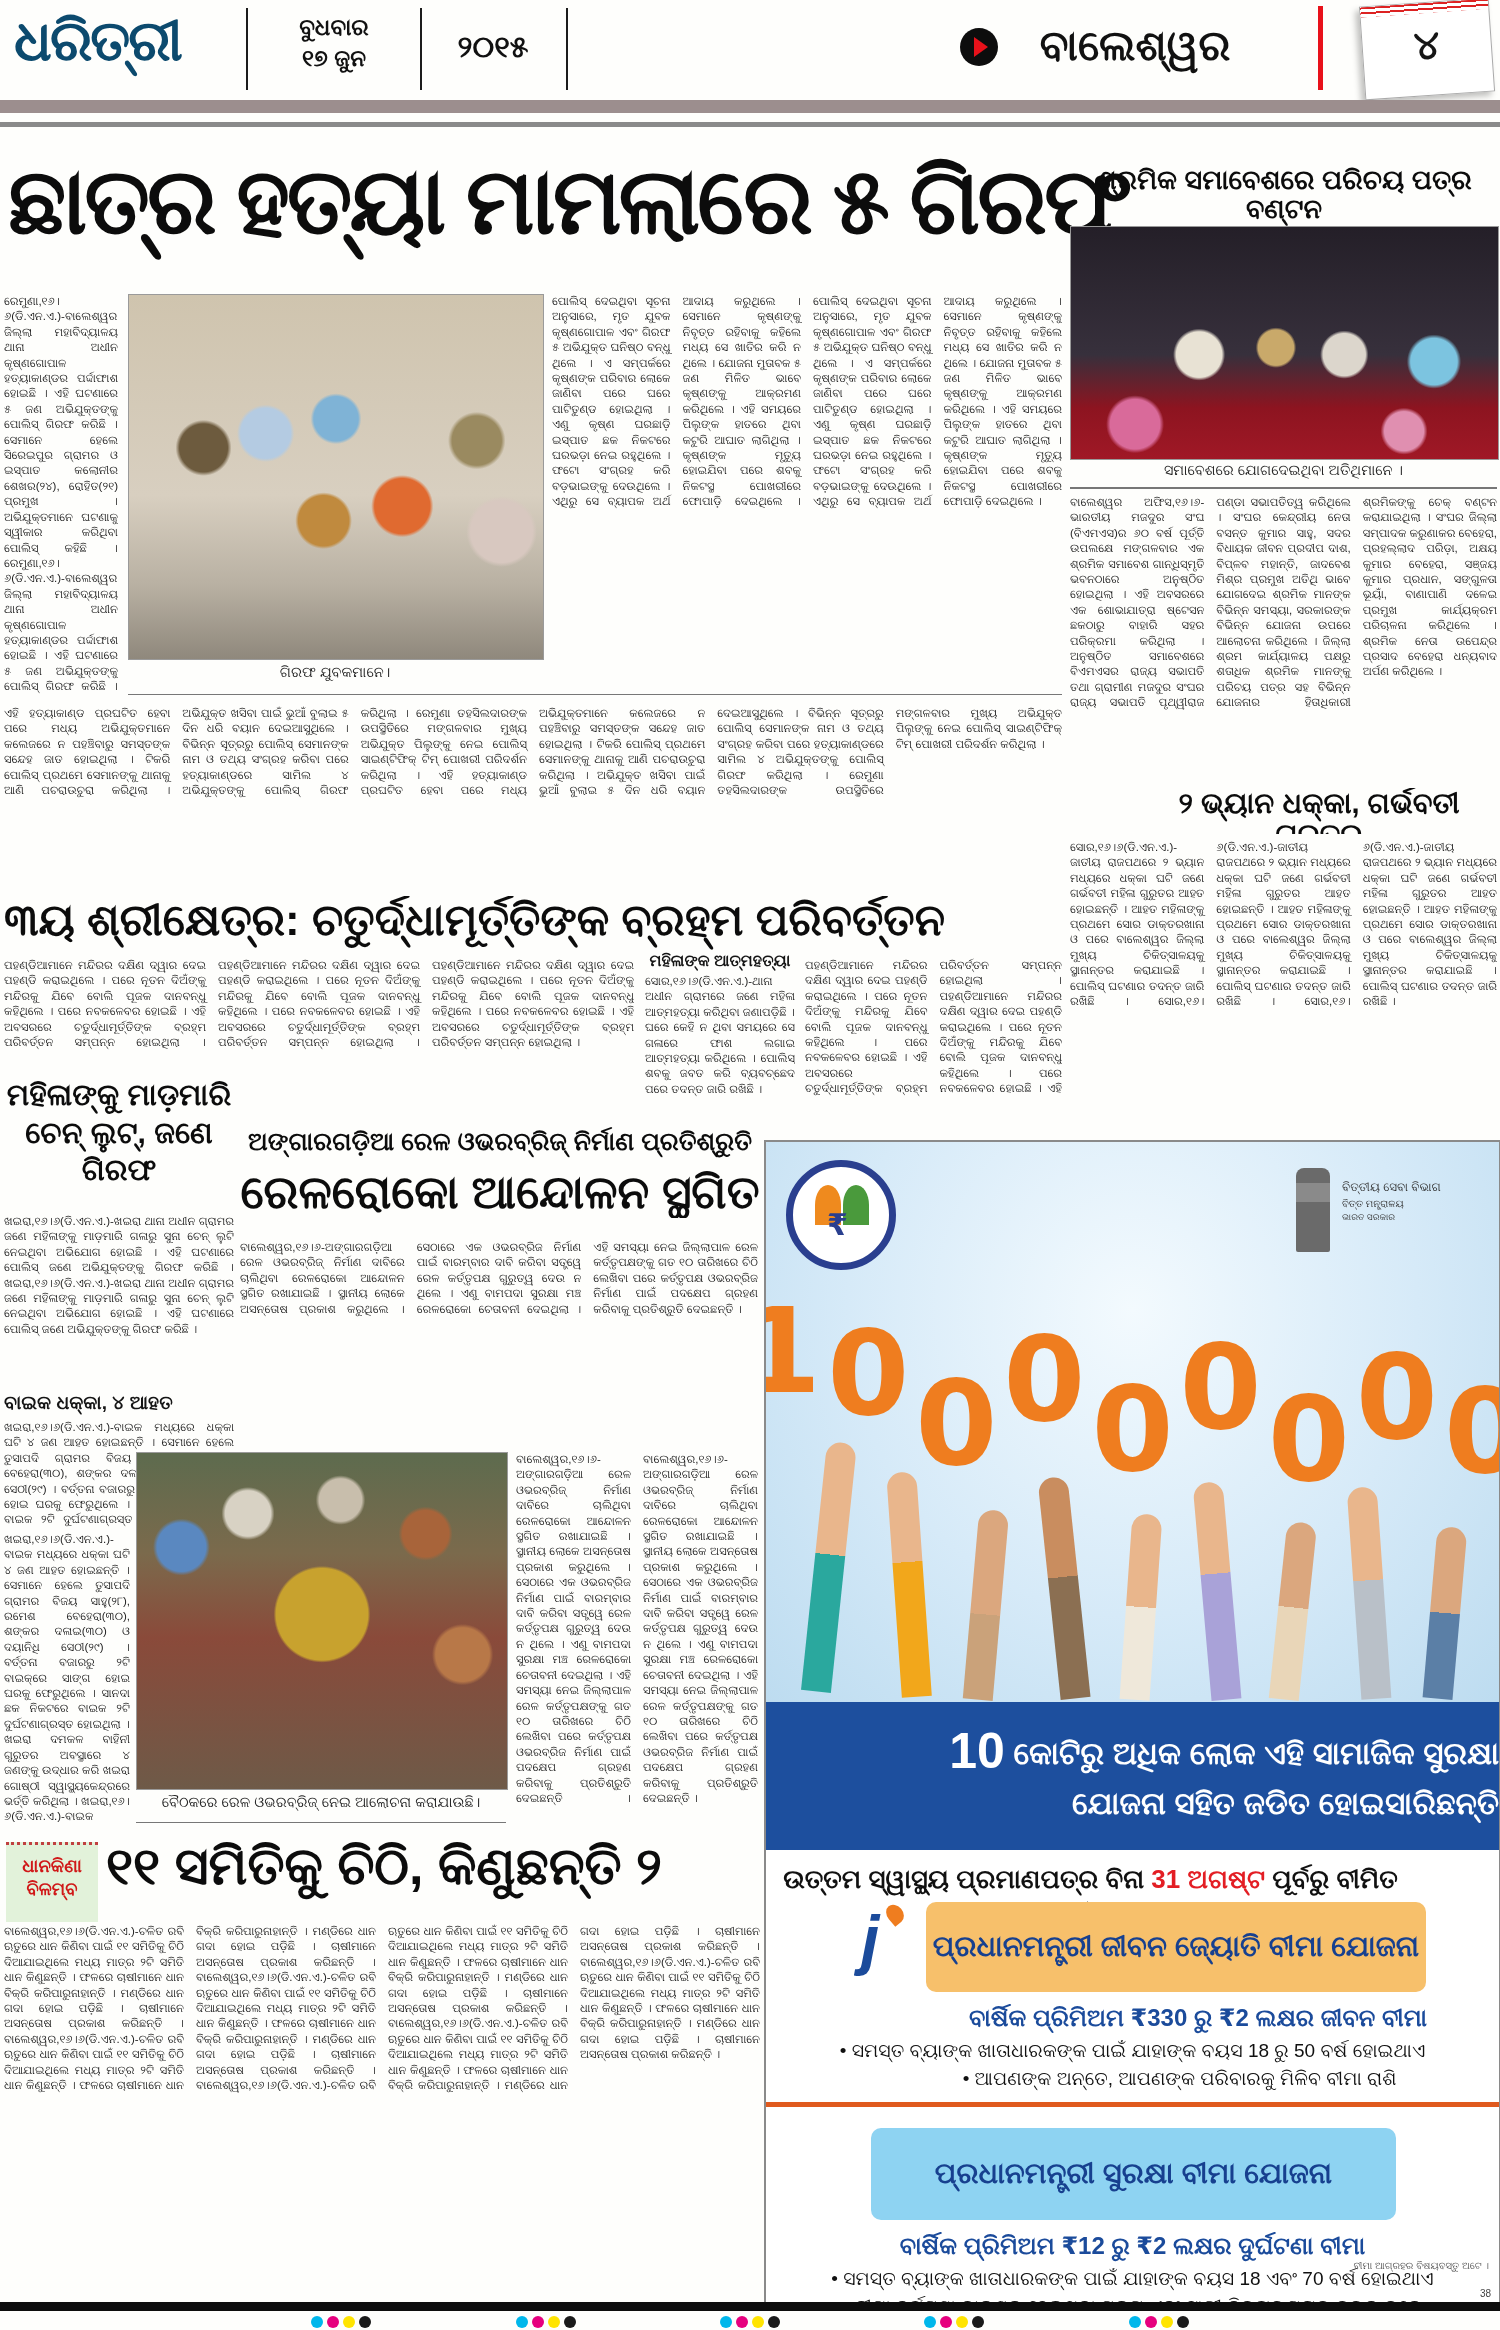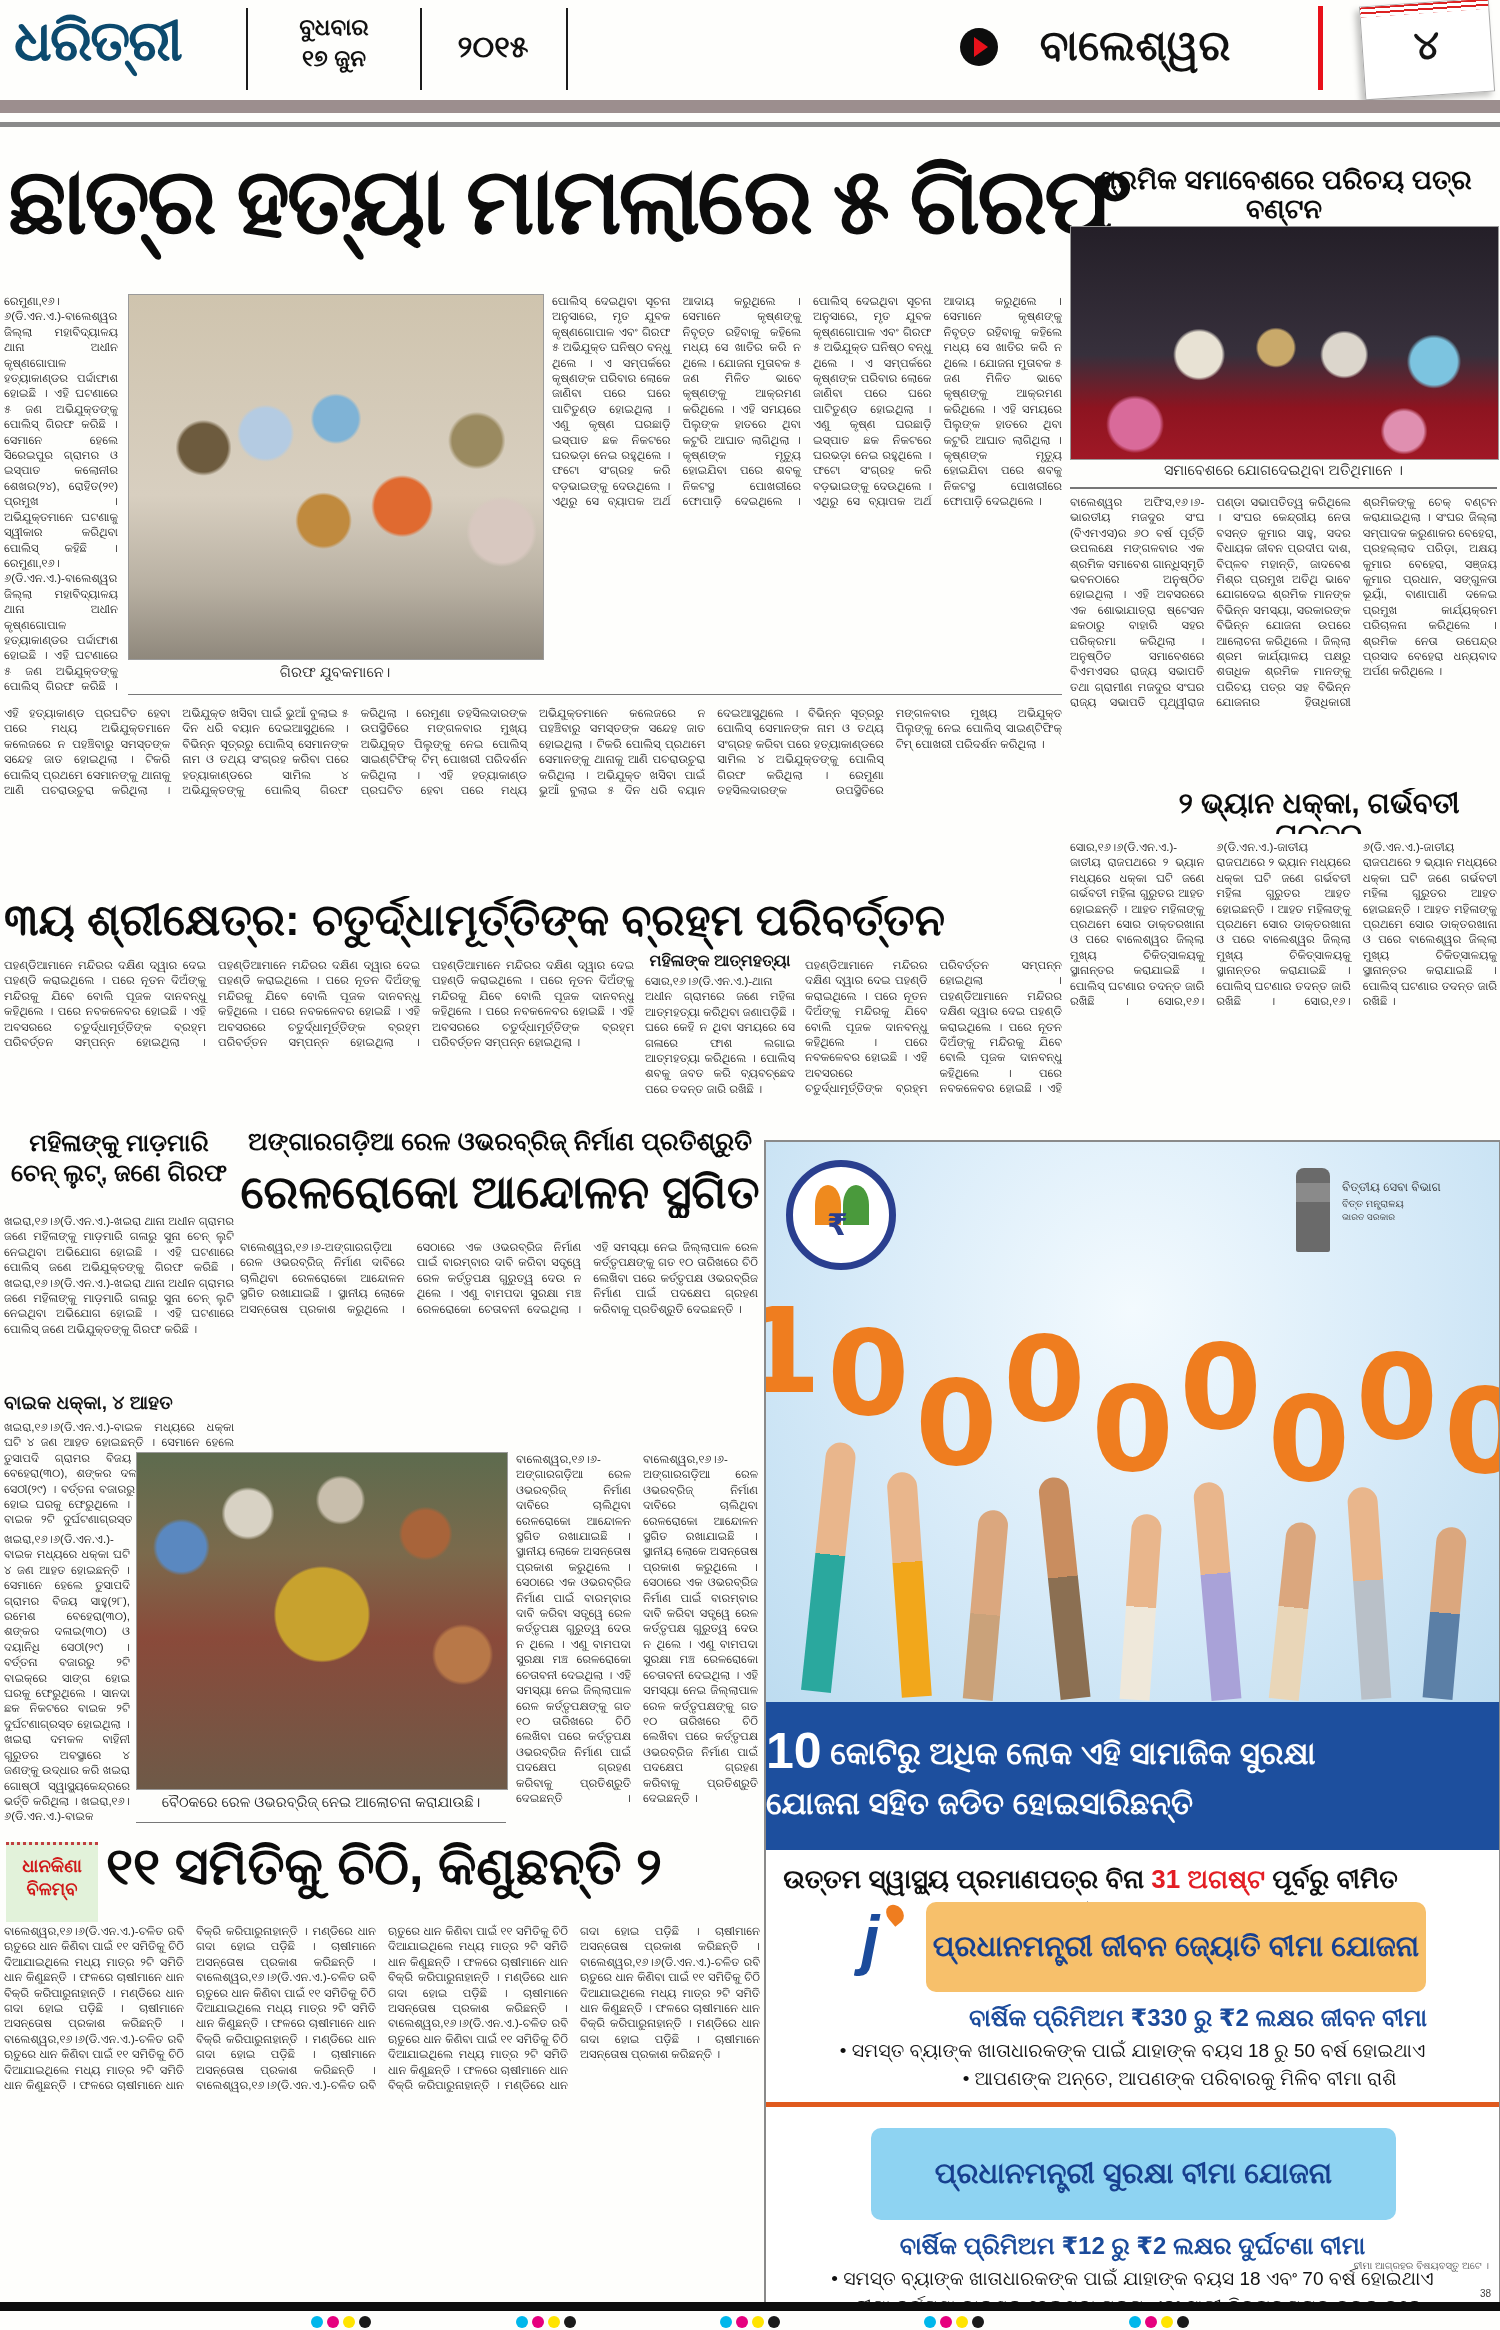--- a/index.html
+++ b/index.html
@@ -20,21 +20,21 @@
   .corner{background:#fff;border:1px solid #aaa;box-shadow:-4px 4px 6px rgba(0,0,0,.25);transform:rotate(-4deg);}
   .corner .stripes{height:10px;background:repeating-linear-gradient(180deg,#d22 0 2px,#fff 2px 5px);}
   
   .photo{overflow:hidden;border:1px solid #9a9a9a;}
   
   #ad{border:2px solid #8a8a8a;background:#fff;overflow:hidden;}
   .ad-sky{background:radial-gradient(ellipse at 50% 30%,#f3fafe 0%,#d6eaf8 55%,#bddcf0 100%);}
   .digit-row{display:flex;align-items:flex-start;justify-content:center;gap:6px;
              font-family:"DejaVu Sans",sans-serif;font-weight:800;color:#ef7d1f;font-size:118px;line-height:1;}
   .arm{position:absolute;width:30px;border-radius:15px 15px 0 0;}
-  .blue-band{background:#1d4f9e;color:#fff;text-align:left;font-weight:800;}
+  .blue-band{background:#1d4f9e;color:#fff;text-align:right;font-weight:800;}
   .scheme-box{border-radius:10px;text-align:center;font-weight:800;color:#17408f;display:flex;align-items:center;justify-content:center;}
   .premium{color:#1b4b9b;font-weight:800;text-align:center;}
   .ad-bullet{color:#101010;text-align:center;}
   .ad-div{height:5px;background:#e05a1e;}
   .dot{width:12px;height:12px;border-radius:50%;display:inline-block;margin:0 2px;}
 </style>
 </head>
 <body>
 
 <div id="page">
@@ -95,21 +95,21 @@
   <div class="abs body-txt" style="left:4px;top:706px;width:1058px;height:152px;column-count:6;">ଏହି ହତ୍ୟାକାଣ୍ଡ ପ୍ରଘଟିତ ହେବା ପରେ ମଧ୍ୟ ଅଭିଯୁକ୍ତମାନେ କଲେଜରେ ନ ପହଞ୍ଚିବାରୁ ସମସ୍ତଙ୍କ ସନ୍ଦେହ ଜାତ ହୋଇଥିଲା । ଟିକରି ପୋଲିସ୍ ପ୍ରଥମେ ସେମାନଙ୍କୁ ଥାନାକୁ ଆଣି ପଚରାଉଚୁରା କରିଥିଲା । ଅଭିଯୁକ୍ତ ଖସିବା ପାଇଁ ଭୁଆଁ ବୁଲାଇ ୫ ଦିନ ଧରି ବୟାନ ଦେଇଆସୁଥିଲେ । ବିଭିନ୍ନ ସୂତ୍ରରୁ ପୋଲିସ୍ ସେମାନଙ୍କ ନାମ ଓ ତଥ୍ୟ ସଂଗ୍ରହ କରିବା ପରେ ହତ୍ୟାକାଣ୍ଡରେ ସାମିଲ ୪ ଅଭିଯୁକ୍ତଙ୍କୁ ପୋଲିସ୍ ଗିରଫ କରିଥିଲା । ରେମୁଣା ତହସିଲଦାରଙ୍କ ଉପସ୍ଥିତିରେ ମଙ୍ଗଳବାର ମୁଖ୍ୟ ଅଭିଯୁକ୍ତ ପିଲୁଙ୍କୁ ନେଇ ପୋଲିସ୍ ସାଇଣ୍ଟିଫିକ୍ ଟିମ୍ ପୋଖରୀ ପରିଦର୍ଶନ କରିଥିଲା । ଏହି ହତ୍ୟାକାଣ୍ଡ ପ୍ରଘଟିତ ହେବା ପରେ ମଧ୍ୟ ଅଭିଯୁକ୍ତମାନେ କଲେଜରେ ନ ପହଞ୍ଚିବାରୁ ସମସ୍ତଙ୍କ ସନ୍ଦେହ ଜାତ ହୋଇଥିଲା । ଟିକରି ପୋଲିସ୍ ପ୍ରଥମେ ସେମାନଙ୍କୁ ଥାନାକୁ ଆଣି ପଚରାଉଚୁରା କରିଥିଲା । ଅଭିଯୁକ୍ତ ଖସିବା ପାଇଁ ଭୁଆଁ ବୁଲାଇ ୫ ଦିନ ଧରି ବୟାନ ଦେଇଆସୁଥିଲେ । ବିଭିନ୍ନ ସୂତ୍ରରୁ ପୋଲିସ୍ ସେମାନଙ୍କ ନାମ ଓ ତଥ୍ୟ ସଂଗ୍ରହ କରିବା ପରେ ହତ୍ୟାକାଣ୍ଡରେ ସାମିଲ ୪ ଅଭିଯୁକ୍ତଙ୍କୁ ପୋଲିସ୍ ଗିରଫ କରିଥିଲା । ରେମୁଣା ତହସିଲଦାରଙ୍କ ଉପସ୍ଥିତିରେ ମଙ୍ଗଳବାର ମୁଖ୍ୟ ଅଭିଯୁକ୍ତ ପିଲୁଙ୍କୁ ନେଇ ପୋଲିସ୍ ସାଇଣ୍ଟିଫିକ୍ ଟିମ୍ ପୋଖରୀ ପରିଦର୍ଶନ କରିଥିଲା ।</div>
 
   <div class="abs hl" style="left:4px;top:896px;width:1000px;height:56px;font-size:44px;white-space:nowrap;overflow:hidden;">୩ୟ ଶ୍ରୀକ୍ଷେତ୍ର: ଚତୁର୍ଦ୍ଧାମୂର୍ତ୍ତିଙ୍କ ବ୍ରହ୍ମ ପରିବର୍ତ୍ତନ</div>
   <div class="abs body-txt" style="left:4px;top:958px;width:630px;height:148px;column-count:3;">ପହଣ୍ଡିଆମାନେ ମନ୍ଦିରର ଦକ୍ଷିଣ ଦ୍ୱାର ଦେଇ ପହଣ୍ଡି କରାଇଥିଲେ । ପରେ ନୂତନ ଦିଅଁଙ୍କୁ ମନ୍ଦିରକୁ ଯିବେ ବୋଲି ପୂଜକ ଦାନବନ୍ଧୁ କହିଥିଲେ । ପରେ ନବକଳେବର ହୋଇଛି । ଏହି ଅବସରରେ ଚତୁର୍ଦ୍ଧାମୂର୍ତ୍ତିଙ୍କ ବ୍ରହ୍ମ ପରିବର୍ତ୍ତନ ସମ୍ପନ୍ନ ହୋଇଥିଲା । ପହଣ୍ଡିଆମାନେ ମନ୍ଦିରର ଦକ୍ଷିଣ ଦ୍ୱାର ଦେଇ ପହଣ୍ଡି କରାଇଥିଲେ । ପରେ ନୂତନ ଦିଅଁଙ୍କୁ ମନ୍ଦିରକୁ ଯିବେ ବୋଲି ପୂଜକ ଦାନବନ୍ଧୁ କହିଥିଲେ । ପରେ ନବକଳେବର ହୋଇଛି । ଏହି ଅବସରରେ ଚତୁର୍ଦ୍ଧାମୂର୍ତ୍ତିଙ୍କ ବ୍ରହ୍ମ ପରିବର୍ତ୍ତନ ସମ୍ପନ୍ନ ହୋଇଥିଲା । ପହଣ୍ଡିଆମାନେ ମନ୍ଦିରର ଦକ୍ଷିଣ ଦ୍ୱାର ଦେଇ ପହଣ୍ଡି କରାଇଥିଲେ । ପରେ ନୂତନ ଦିଅଁଙ୍କୁ ମନ୍ଦିରକୁ ଯିବେ ବୋଲି ପୂଜକ ଦାନବନ୍ଧୁ କହିଥିଲେ । ପରେ ନବକଳେବର ହୋଇଛି । ଏହି ଅବସରରେ ଚତୁର୍ଦ୍ଧାମୂର୍ତ୍ତିଙ୍କ ବ୍ରହ୍ମ ପରିବର୍ତ୍ତନ ସମ୍ପନ୍ନ ହୋଇଥିଲା ।</div>
   <div class="abs" style="left:645px;top:952px;width:150px;height:156px;overflow:hidden;">
     <div style="font-size:16px;font-weight:800;text-align:center;">ମହିଳାଙ୍କ ଆତ୍ମହତ୍ୟା</div>
     <div class="body-txt" style="height:130px;margin-top:4px;">ସୋର,୧୬।୬(ଡି.ଏନ.ଏ.)-ଥାନା ଅଧୀନ ଗ୍ରାମରେ ଜଣେ ମହିଳା ଆତ୍ମହତ୍ୟା କରିଥିବା ଜଣାପଡ଼ିଛି । ଘରେ କେହି ନ ଥିବା ସମୟରେ ସେ ଗଳାରେ ଫାଶ ଲଗାଇ ଆତ୍ମହତ୍ୟା କରିଥିଲେ । ପୋଲିସ୍ ଶବକୁ ଜବତ କରି ବ୍ୟବଚ୍ଛେଦ ପରେ ତଦନ୍ତ ଜାରି ରଖିଛି ।</div>
   </div>
   <div class="abs body-txt" style="left:805px;top:958px;width:257px;height:148px;column-count:2;">ପହଣ୍ଡିଆମାନେ ମନ୍ଦିରର ଦକ୍ଷିଣ ଦ୍ୱାର ଦେଇ ପହଣ୍ଡି କରାଇଥିଲେ । ପରେ ନୂତନ ଦିଅଁଙ୍କୁ ମନ୍ଦିରକୁ ଯିବେ ବୋଲି ପୂଜକ ଦାନବନ୍ଧୁ କହିଥିଲେ । ପରେ ନବକଳେବର ହୋଇଛି । ଏହି ଅବସରରେ ଚତୁର୍ଦ୍ଧାମୂର୍ତ୍ତିଙ୍କ ବ୍ରହ୍ମ ପରିବର୍ତ୍ତନ ସମ୍ପନ୍ନ ହୋଇଥିଲା । ପହଣ୍ଡିଆମାନେ ମନ୍ଦିରର ଦକ୍ଷିଣ ଦ୍ୱାର ଦେଇ ପହଣ୍ଡି କରାଇଥିଲେ । ପରେ ନୂତନ ଦିଅଁଙ୍କୁ ମନ୍ଦିରକୁ ଯିବେ ବୋଲି ପୂଜକ ଦାନବନ୍ଧୁ କହିଥିଲେ । ପରେ ନବକଳେବର ହୋଇଛି । ଏହି ଅବସରରେ ଚତୁର୍ଦ୍ଧାମୂର୍ତ୍ତିଙ୍କ ବ୍ରହ୍ମ ପରିବର୍ତ୍ତନ ସମ୍ପନ୍ନ ହୋଇଥିଲା ।</div>
 
-  <div class="abs hl" style="left:4px;top:1128px;width:230px;font-size:24px;text-align:center;line-height:1.25;">
+  <div class="abs hl" style="left:4px;top:1076px;width:230px;font-size:30px;text-align:center;line-height:1.25;">
     <div>ମହିଳାଙ୍କୁ ମାଡ଼ମାରି</div>
     <div>ଚେନ୍ ଲୁଟ୍, ଜଣେ ଗିରଫ</div>
   </div>
   <div class="abs body-txt" style="left:4px;top:1214px;width:230px;height:170px;">ଖଇରା,୧୬।୬(ଡି.ଏନ.ଏ.)-ଖଇରା ଥାନା ଅଧୀନ ଗ୍ରାମର ଜଣେ ମହିଳାଙ୍କୁ ମାଡ଼ମାରି ଗଳାରୁ ସୁନା ଚେନ୍ ଲୁଟି ନେଇଥିବା ଅଭିଯୋଗ ହୋଇଛି । ଏହି ଘଟଣାରେ ପୋଲିସ୍ ଜଣେ ଅଭିଯୁକ୍ତଙ୍କୁ ଗିରଫ କରିଛି । ଖଇରା,୧୬।୬(ଡି.ଏନ.ଏ.)-ଖଇରା ଥାନା ଅଧୀନ ଗ୍ରାମର ଜଣେ ମହିଳାଙ୍କୁ ମାଡ଼ମାରି ଗଳାରୁ ସୁନା ଚେନ୍ ଲୁଟି ନେଇଥିବା ଅଭିଯୋଗ ହୋଇଛି । ଏହି ଘଟଣାରେ ପୋଲିସ୍ ଜଣେ ଅଭିଯୁକ୍ତଙ୍କୁ ଗିରଫ କରିଛି ।</div>
 
   <div class="abs" style="left:4px;top:1392px;width:230px;font-size:19px;font-weight:800;">ବାଇକ ଧକ୍କା, ୪ ଆହତ</div>
   <div class="abs body-txt" style="left:4px;top:1420px;width:230px;height:108px;">ଖଇରା,୧୬।୬(ଡି.ଏନ.ଏ.)-ବାଇକ ମଧ୍ୟରେ ଧକ୍କା ଘଟି ୪ ଜଣ ଆହତ ହୋଇଛନ୍ତି । ସେମାନେ ହେଲେ ତୁସାପଦି ଗ୍ରାମର ବିଜୟ ସାହୁ(୨୮), ରମେଶ ବେହେରା(୩୦), ଶଙ୍କର ଦଳାଇ(୩୦) ଓ ଦୟାନିଧି ସେଠୀ(୨୯) । ବର୍ତ୍ତନା ବଜାରରୁ ୨ଟି ବାଇକ୍‌ରେ ସାଙ୍ଗ ହୋଇ ଘରକୁ ଫେରୁଥିଲେ । ସାନଦା ଛକ ନିକଟରେ ବାଇକ ୨ଟି ଦୁର୍ଘଟଣାଗ୍ରସ୍ତ ହୋଇଥିଲା । ଖଇରା ଦମକଳ ବାହିନୀ ଗୁରୁତର ଅବସ୍ଥାରେ ୪ ଜଣଙ୍କୁ ଉଦ୍ଧାର କରି ଖଇରା ଗୋଷ୍ଠୀ ସ୍ୱାସ୍ଥ୍ୟକେନ୍ଦ୍ରରେ ଭର୍ତ୍ତି କରିଥିଲା ।</div>
   <div class="abs body-txt" style="left:4px;top:1532px;width:126px;height:294px;">ଖଇରା,୧୬।୬(ଡି.ଏନ.ଏ.)-ବାଇକ ମଧ୍ୟରେ ଧକ୍କା ଘଟି ୪ ଜଣ ଆହତ ହୋଇଛନ୍ତି । ସେମାନେ ହେଲେ ତୁସାପଦି ଗ୍ରାମର ବିଜୟ ସାହୁ(୨୮), ରମେଶ ବେହେରା(୩୦), ଶଙ୍କର ଦଳାଇ(୩୦) ଓ ଦୟାନିଧି ସେଠୀ(୨୯) । ବର୍ତ୍ତନା ବଜାରରୁ ୨ଟି ବାଇକ୍‌ରେ ସାଙ୍ଗ ହୋଇ ଘରକୁ ଫେରୁଥିଲେ । ସାନଦା ଛକ ନିକଟରେ ବାଇକ ୨ଟି ଦୁର୍ଘଟଣାଗ୍ରସ୍ତ ହୋଇଥିଲା । ଖଇରା ଦମକଳ ବାହିନୀ ଗୁରୁତର ଅବସ୍ଥାରେ ୪ ଜଣଙ୍କୁ ଉଦ୍ଧାର କରି ଖଇରା ଗୋଷ୍ଠୀ ସ୍ୱାସ୍ଥ୍ୟକେନ୍ଦ୍ରରେ ଭର୍ତ୍ତି କରିଥିଲା । ଖଇରା,୧୬।୬(ଡି.ଏନ.ଏ.)-ବାଇକ ମଧ୍ୟରେ ଧକ୍କା ଘଟି ୪ ଜଣ ଆହତ ହୋଇଛନ୍ତି । ସେମାନେ ହେଲେ ତୁସାପଦି ଗ୍ରାମର ବିଜୟ ସାହୁ(୨୮), ରମେଶ ବେହେରା(୩୦), ଶଙ୍କର ଦଳାଇ(୩୦) ଓ ଦୟାନିଧି ସେଠୀ(୨୯) । ବର୍ତ୍ତନା ବଜାରରୁ ୨ଟି ବାଇକ୍‌ରେ ସାଙ୍ଗ ହୋଇ ଘରକୁ ଫେରୁଥିଲେ । ସାନଦା ଛକ ନିକଟରେ ବାଇକ ୨ଟି ଦୁର୍ଘଟଣାଗ୍ରସ୍ତ ହୋଇଥିଲା । ଖଇରା ଦମକଳ ବାହିନୀ ଗୁରୁତର ଅବସ୍ଥାରେ ୪ ଜଣଙ୍କୁ ଉଦ୍ଧାର କରି ଖଇରା ଗୋଷ୍ଠୀ ସ୍ୱାସ୍ଥ୍ୟକେନ୍ଦ୍ରରେ ଭର୍ତ୍ତି କରିଥିଲା ।</div>
 
   <div class="abs hl" style="left:240px;top:1128px;width:520px;font-size:25px;text-align:center;">ଅଙ୍ଗାରଗଡ଼ିଆ ରେଳ ଓଭରବ୍ରିଜ୍ ନିର୍ମାଣ ପ୍ରତିଶ୍ରୁତି</div>

